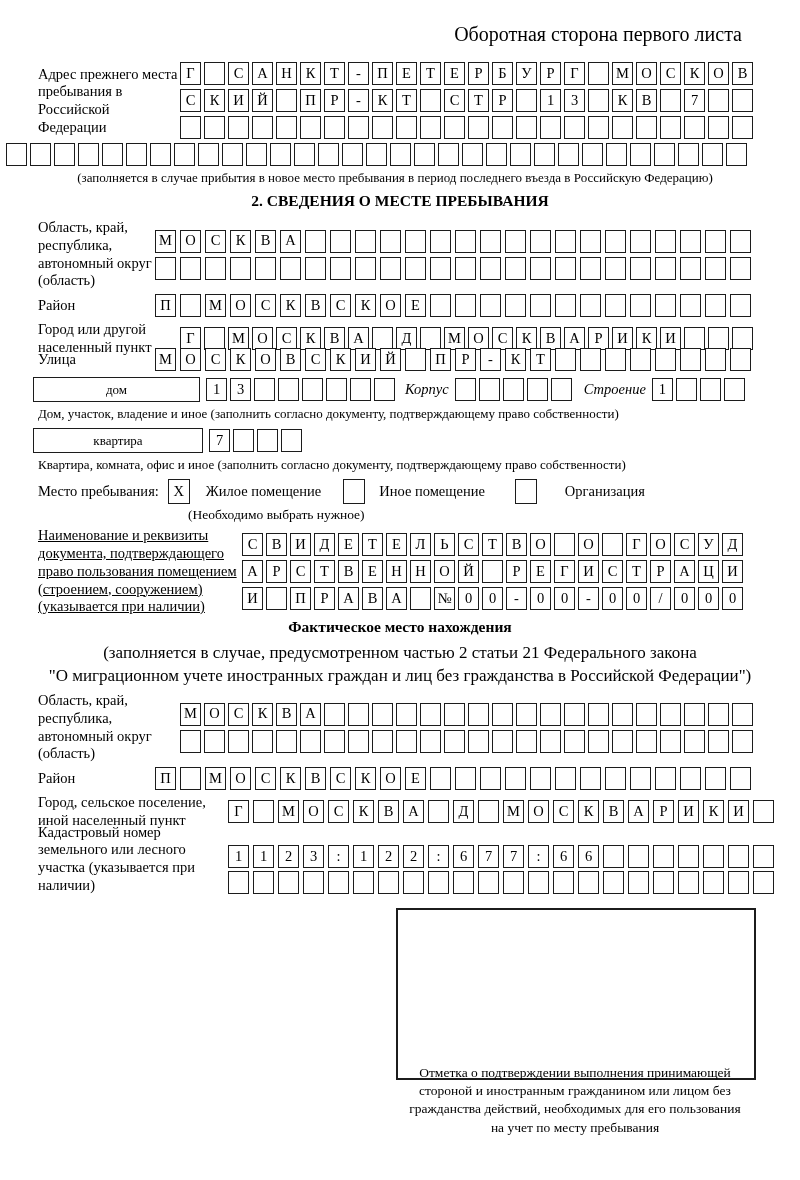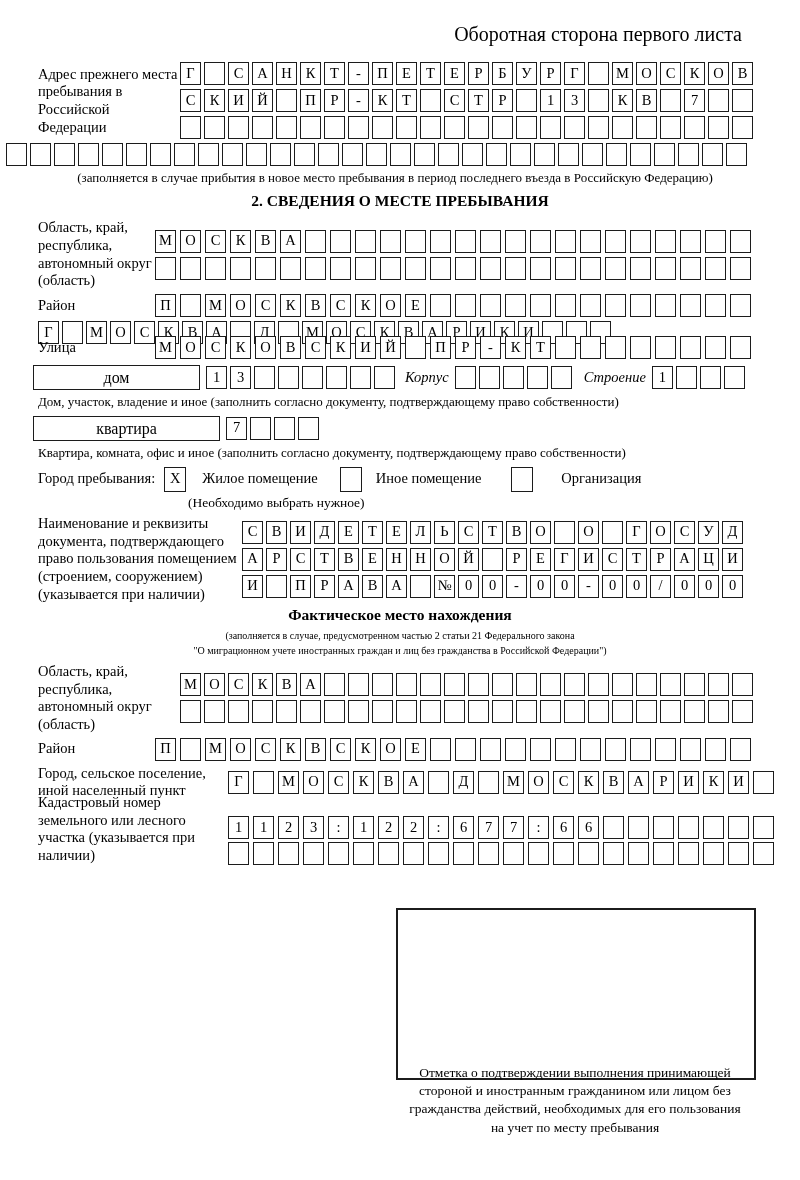--- a/index.html
+++ b/index.html
@@ -8,47 +8,47 @@
     font-family:"Liberation Serif","DejaVu Serif",serif;
     color:#000;font-size:15px;line-height:1.22;
     position:relative;overflow:hidden;
   }
   .page{padding:22px 38px 0 38px;box-sizing:border-box;}
   .hdr-note{text-align:right;padding-right:20px;font-size:20px;margin-bottom:16px;}
   .block{display:flex;align-items:center;}
   .lbl{flex:none;font-size:14.5px;}
   .lw142{width:142px;}
   .lw117{width:117px;}
-  .lw200{width:200px;}
+  .lw200{width:200px;text-decoration:underline;}
   .lw190{width:190px;}
   .rowstack{display:flex;flex-direction:column;gap:4px;}
   .cells{display:flex;gap:3px;}
   .cells.g4{gap:4px;}
   .cell{
     flex:none;width:21px;height:23px;box-sizing:border-box;
     border:1.5px solid #1c1c1c;display:flex;align-items:center;justify-content:center;
     font-size:14.5px;background:#fff;
   }
   .fullrow{margin:4px 0 0 -32px;}
   .caption{font-size:13px;margin:4px 0 6px 0;}
   .caption.center{text-align:center;margin-left:-10px;}
   .sec-title{text-align:center;font-weight:bold;font-size:15.5px;margin:6px 0 8px 0;}
   .mb4{margin-bottom:4px;}
   .mb6{margin-bottom:6px;}
   .named-box{
     flex:none;height:25px;box-sizing:border-box;border:1.5px solid #1c1c1c;
-    display:flex;align-items:center;justify-content:center;font-size:16px;
+    display:flex;align-items:center;justify-content:center;font-size:13px;
   }
   .inline-row{display:flex;align-items:center;margin-left:-5px;}
   .inline-lbl{font-size:14.5px;flex:none;}
   .chk-row{display:flex;align-items:center;margin-top:2px;}
   .chk{flex:none;width:22px;height:25px;box-sizing:border-box;border:1.5px solid #1c1c1c;
     display:flex;align-items:center;justify-content:center;font-size:14.5px;}
   .chk-note{font-size:13.5px;text-align:left;width:330px;margin:3px 0 4px 150px;}
-  .fact-caption{text-align:center;font-size:10px;margin:0 -10px 2px -10px;}
+  .fact-caption{text-align:center;font-size:17px;margin:0 -10px 2px -10px;}
   .stamp-box{
     position:absolute;left:396px;top:908px;width:360px;height:172px;
     box-sizing:border-box;border:2px solid #1c1c1c;background:#fff;
   }
   .stamp-caption{
     position:absolute;left:382px;top:1064px;width:386px;
     text-align:center;font-size:13.5px;line-height:1.35;
   }
   .cells.mt20{margin-top:22px;}
 </style>
@@ -261,20 +261,21 @@
         <span class="cell"></span>
         <span class="cell"></span>
         <span class="cell"></span>
         <span class="cell"></span>
         <span class="cell"></span>
         <span class="cell"></span>
       </div>
   </div>
 
   <div class="block" style="margin-bottom:-8px;">
+    <div class="lbl lw142">Город или другой населенный пункт</div>
     <div class="cells">
         <span class="cell">Г</span>
         <span class="cell"></span>
         <span class="cell">М</span>
         <span class="cell">О</span>
         <span class="cell">С</span>
         <span class="cell">К</span>
         <span class="cell">В</span>
         <span class="cell">А</span>
         <span class="cell"></span>
@@ -350,32 +351,32 @@
     <div class="cells">
         <span class="cell">1</span>
         <span class="cell"></span>
         <span class="cell"></span>
         <span class="cell"></span>
       </div>
   </div>
   <div class="caption">Дом, участок, владение и иное (заполнить согласно документу, подтверждающему право собственности)</div>
 
   <div class="inline-row mb4">
-    <div class="named-box" style="width:187px;">квартира</div>
+    <div class="named-box" style="width:170px;">квартира</div>
     <div class="cells" style="margin-left:6px;">
         <span class="cell">7</span>
         <span class="cell"></span>
         <span class="cell"></span>
         <span class="cell"></span>
       </div>
   </div>
   <div class="caption">Квартира, комната, офис и иное (заполнить согласно документу, подтверждающему право собственности)</div>
 
   <div class="chk-row">
-    <span class="inline-lbl">Город пребывания:</span>
+    <span class="inline-lbl">Место пребывания:</span>
     <span class="chk" style="margin-left:9px;">X</span>
     <span class="inline-lbl" style="margin-left:16px;">Жилое помещение</span>
     <span class="chk" style="margin-left:22px;"></span>
     <span class="inline-lbl" style="margin-left:14px;">Иное помещение</span>
     <span class="chk" style="margin-left:30px;"></span>
     <span class="inline-lbl" style="margin-left:28px;">Организация</span>
   </div>
   <div class="chk-note">(Необходимо выбрать нужное)</div>
 
   <div class="block">

